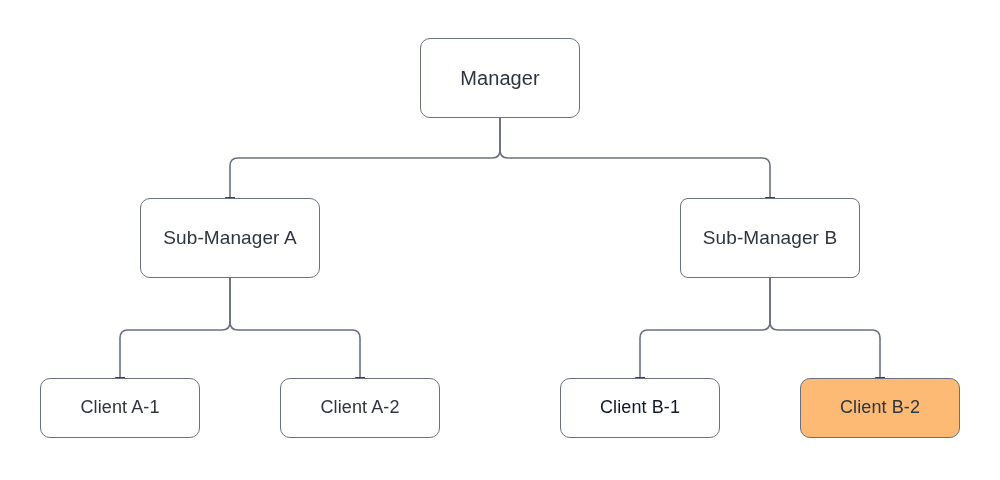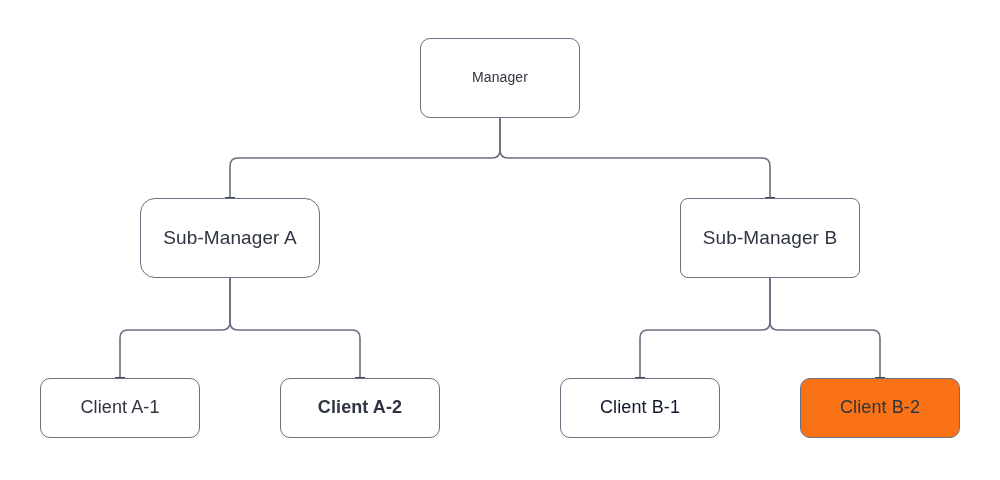--- a/index.html
+++ b/index.html
@@ -42,21 +42,21 @@
     line-height: 1.1;
     letter-spacing: 0.1px;
     white-space: nowrap;
     user-select: none;
   }
   .node-label {
     display: block;
     text-align: center;
     color: #2e3440;
   }
-  .level-root .node-label { font-size: 14px; }
+  .level-root .node-label { font-size: 20px; }
   .level-mid .node-label  { font-size: 19px; }
   .level-leaf .node-label { font-size: 18px; }
 </style>
 </head>
 <body>
 
 <div id="diagram-canvas">
 
   <svg id="diagram-svg" viewBox="0 0 1000 480" xmlns="http://www.w3.org/2000/svg">
     <defs>
@@ -71,33 +71,33 @@
         <path d="M 230 278 L 230 322 Q 230 330 238 330 L 352 330 Q 360 330 360 338 L 360 378" fill="none" stroke="#6a7080" stroke-width="1.6" stroke-linecap="butt" marker-end="url(#arrowhead)"></path>
         <path d="M 770 278 L 770 322 Q 770 330 762 330 L 648 330 Q 640 330 640 338 L 640 378" fill="none" stroke="#6a7080" stroke-width="1.6" stroke-linecap="butt" marker-end="url(#arrowhead)"></path>
         <path d="M 770 278 L 770 322 Q 770 330 778 330 L 872 330 Q 880 330 880 338 L 880 378" fill="none" stroke="#6a7080" stroke-width="1.6" stroke-linecap="butt" marker-end="url(#arrowhead)"></path>
       </g>
   </svg>
 
   <div id="node-layer">
       <div class="node-box level-root" style="left: 420px; top: 38px; width: 160px; height: 80px; border-color: rgb(106, 112, 128); border-width: 1.6px; border-radius: 10px; background: rgb(255, 255, 255);">
         <span class="node-label" style="color: rgb(46, 52, 64);">Manager</span>
       </div>
-      <div class="node-box level-mid" style="left: 140px; top: 198px; width: 180px; height: 80px; border-color: rgb(106, 112, 128); border-width: 1.6px; border-radius: 15px; background: rgb(255, 255, 255);">
+      <div class="node-box level-mid" style="left: 140px; top: 198px; width: 180px; height: 80px; border-color: rgb(106, 112, 128); border-width: 1.6px; border-radius: 10px; background: rgb(255, 255, 255);">
         <span class="node-label" style="color: rgb(46, 52, 64);">Sub-Manager A</span>
       </div>
       <div class="node-box level-mid" style="left: 680px; top: 198px; width: 180px; height: 80px; border-color: rgb(106, 112, 128); border-width: 1.6px; border-radius: 8px; background: rgb(255, 255, 255);">
         <span class="node-label" style="color: rgb(46, 52, 64);">Sub-Manager B</span>
       </div>
       <div class="node-box level-leaf" style="left: 40px; top: 378px; width: 160px; height: 60px; border-color: rgb(106, 112, 128); border-width: 1.6px; border-radius: 10px; background: rgb(255, 255, 255);">
         <span class="node-label" style="color: rgb(46, 52, 64);">Client A-1</span>
       </div>
       <div class="node-box level-leaf" style="left: 280px; top: 378px; width: 160px; height: 60px; border-color: rgb(106, 112, 128); border-width: 1.6px; border-radius: 10px; background: rgb(255, 255, 255);">
-        <span class="node-label" style="color: rgb(46, 52, 64); font-weight: bold;">Client A-2</span>
+        <span class="node-label" style="color: rgb(46, 52, 64);">Client A-2</span>
       </div>
       <div class="node-box level-leaf" style="left: 560px; top: 378px; width: 160px; height: 60px; border-color: rgb(106, 112, 128); border-width: 1.6px; border-radius: 10px; background: rgb(255, 255, 255);">
         <span class="node-label" style="color: #0f172a;">Client B-1</span>
       </div>
-      <div class="node-box level-leaf" style="left: 800px; top: 378px; width: 160px; height: 60px; border-color: rgb(106, 112, 128); border-width: 1.6px; border-radius: 10px; background: #f97316;">
+      <div class="node-box level-leaf" style="left: 800px; top: 378px; width: 160px; height: 60px; border-color: rgb(106, 112, 128); border-width: 1.6px; border-radius: 10px; background: #fdba74;">
         <span class="node-label" style="color: rgb(46, 52, 64);">Client B-2</span>
       </div>
     </div>
 
 </div>
 
 </body></html>

